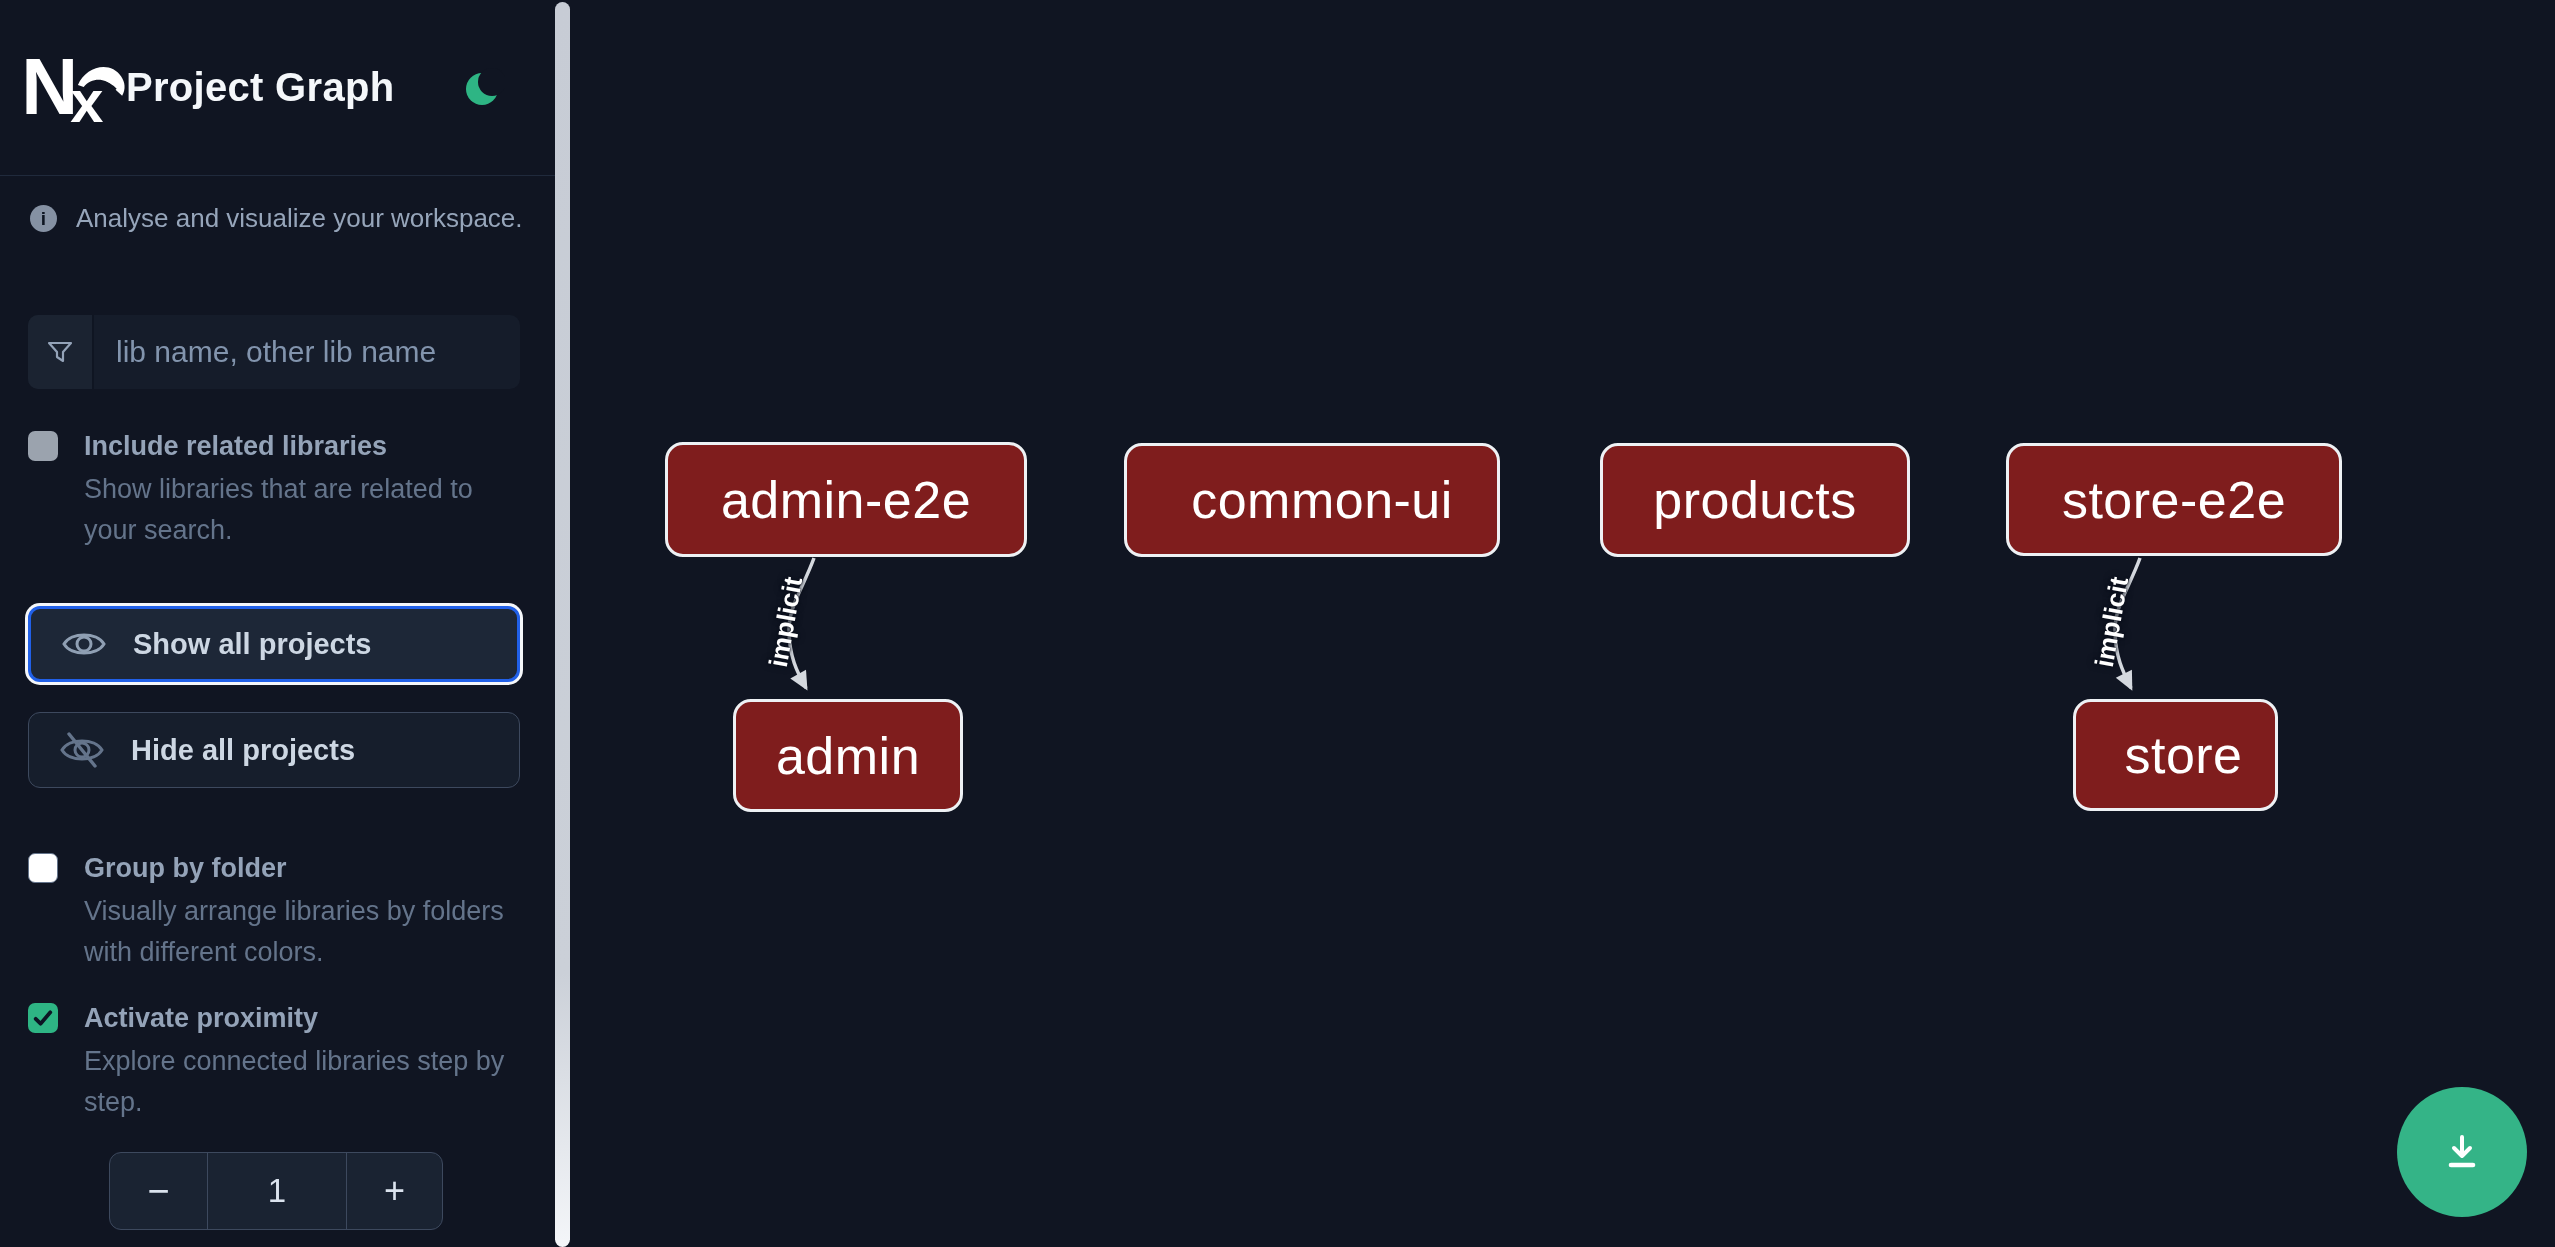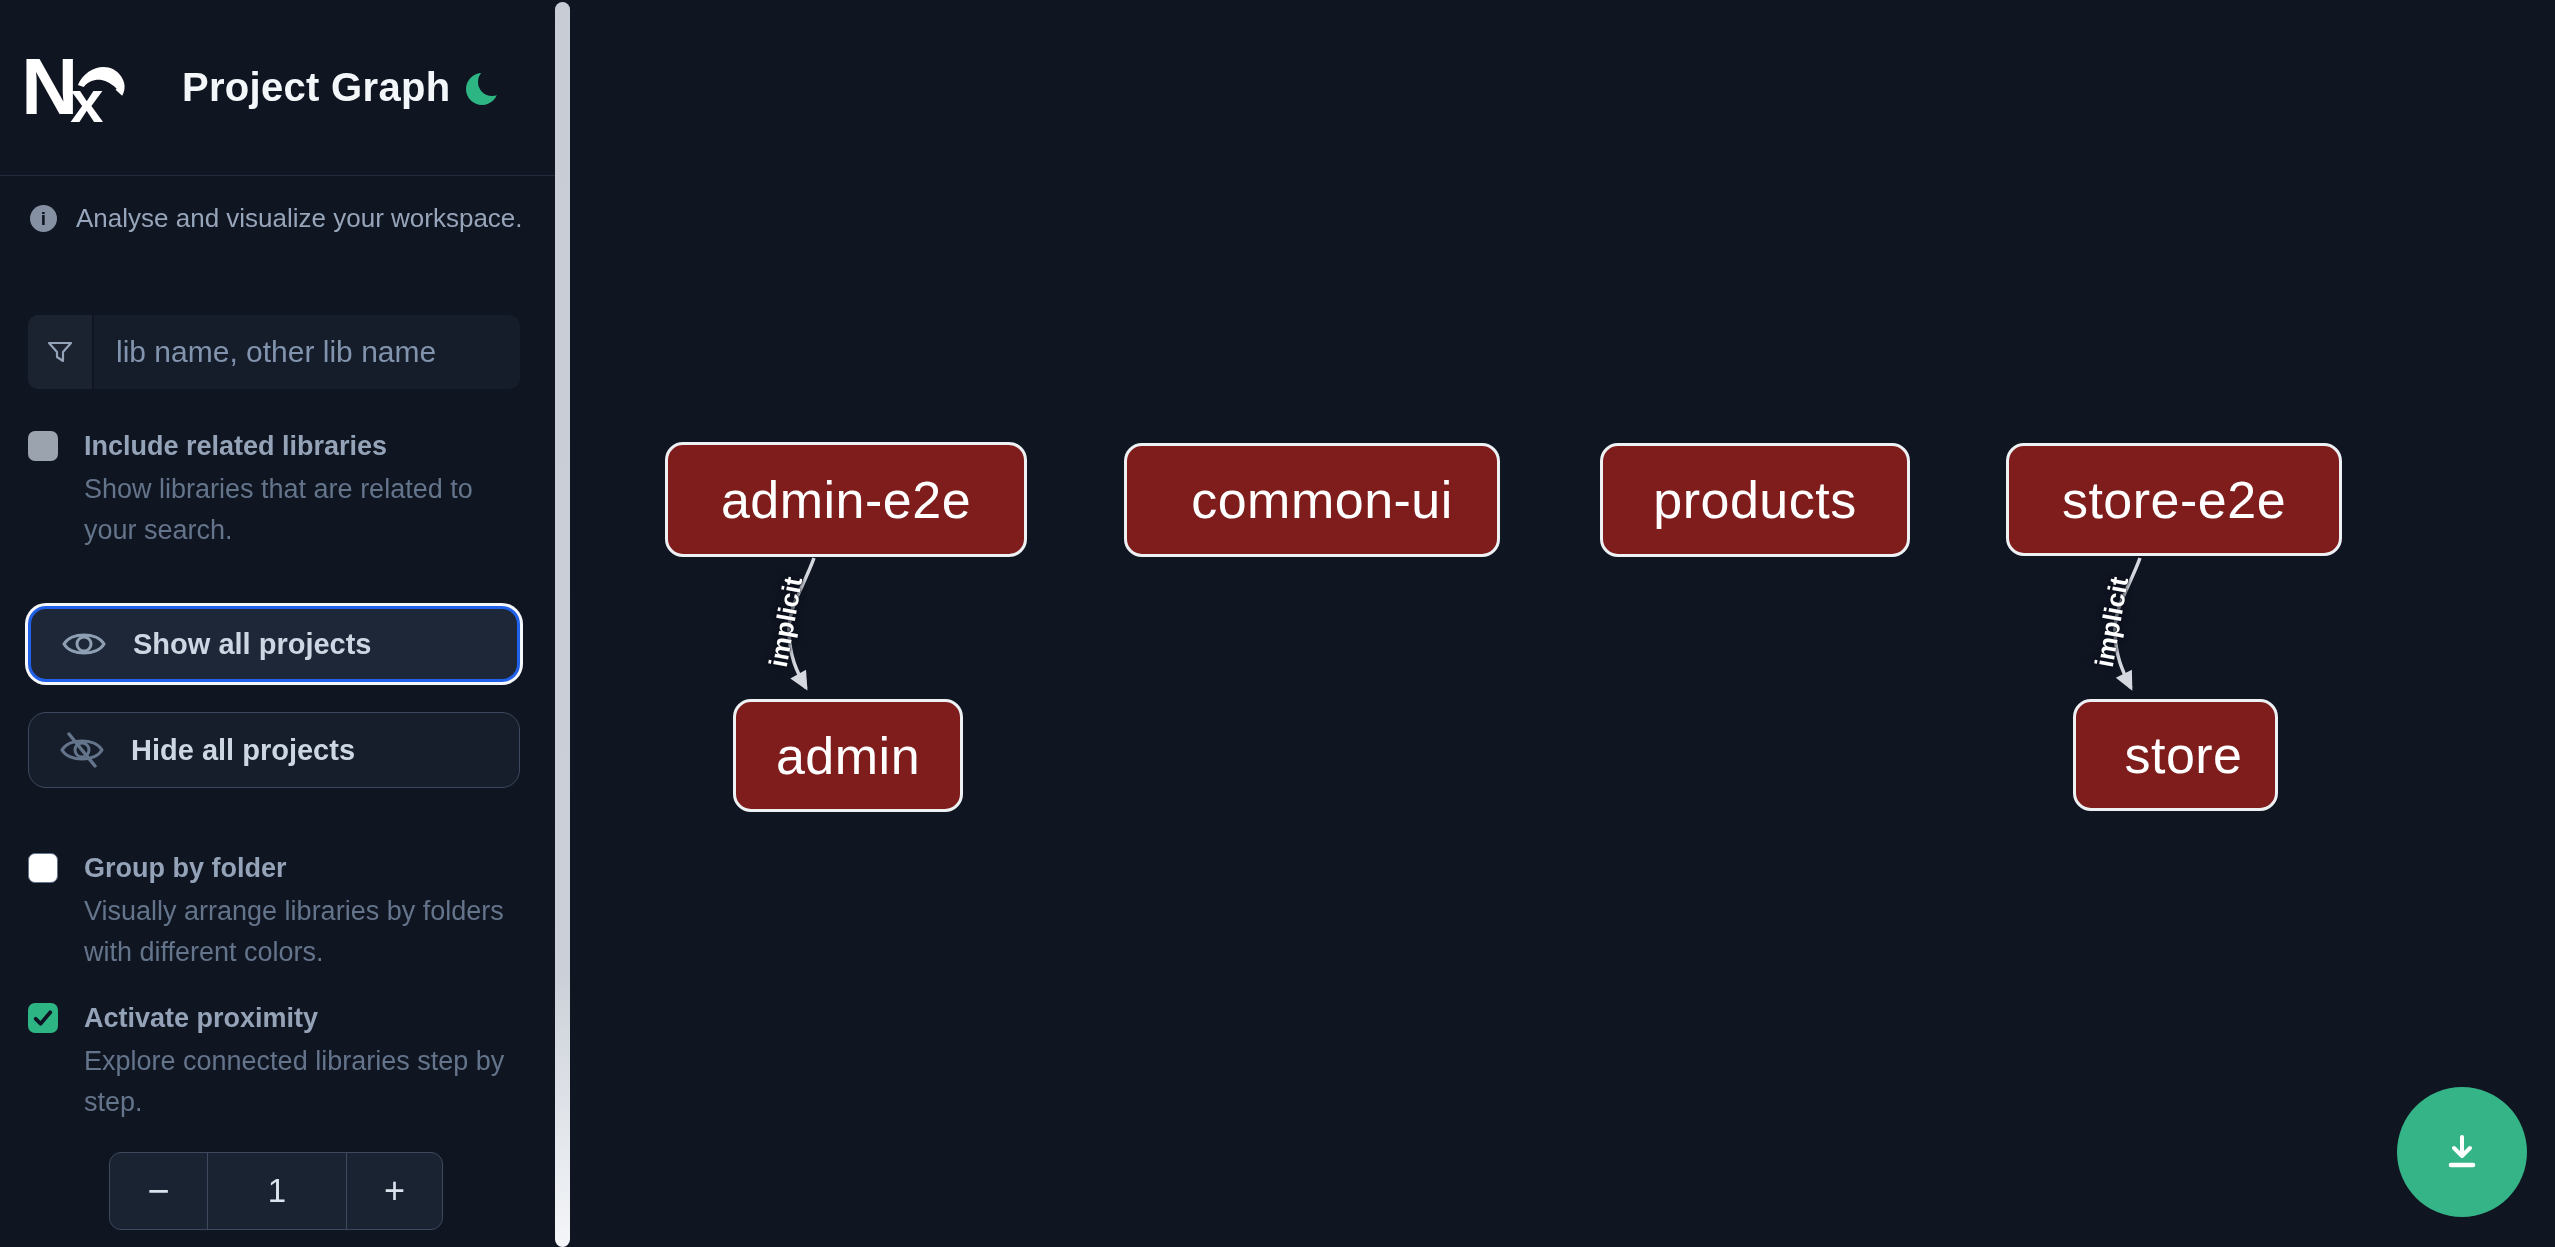--- a/index.html
+++ b/index.html
@@ -5,21 +5,21 @@
   html,body{margin:0;padding:0;overflow:hidden;background:#0d111b;}
   #app{position:relative;width:2555px;height:1247px;background:#101522;font-family:"Liberation Sans",sans-serif;overflow:hidden;}
 
   
   .sidebar{position:absolute;left:0;top:0;width:557px;height:1247px;background:#101522;z-index:2;}
   .side-scrollbar{position:absolute;left:555px;top:2px;width:15px;height:1245px;border-radius:8px;
     background:linear-gradient(to bottom,#c7ccd5 0%,#cbd0d8 78%,#f4f6f9 100%);z-index:6;}
   .header{position:absolute;left:0;top:0;width:557px;height:176px;border-bottom:1px solid #202a3c;
     display:flex;align-items:center;padding-left:26px;box-sizing:border-box;}
   .logo{width:100px;height:76px;flex:none;}
-  .title{margin-left:56px;font-size:40px;font-weight:600;color:#f4f7fa;letter-spacing:.3px;white-space:nowrap;}
+  .title{font-size:40px;font-weight:600;color:#f4f7fa;letter-spacing:.3px;white-space:nowrap;}
   .theme-btn{margin-left:auto;margin-right:52px;width:42px;height:42px;cursor:pointer;flex:none;}
 
   .info-row{position:absolute;left:30px;top:203px;display:flex;align-items:center;gap:19px;}
   .info-icon{width:27px;height:27px;border-radius:50%;background:#8591a3;color:#0e1522;font-weight:800;
     font-size:19px;display:flex;align-items:center;justify-content:center;flex:none;}
   .info-text{font-size:26px;color:#96a5ba;}
 
   .search{position:absolute;left:28px;top:315px;width:492px;height:74px;border-radius:10px;background:#151c2a;
     display:flex;overflow:hidden;}
   .search-iconbox{width:64px;background:#1b2331;border-right:2px solid #0f1522;display:flex;align-items:center;justify-content:center;flex:none;}
@@ -29,21 +29,21 @@
 
   .check-row{position:absolute;left:28px;display:flex;align-items:flex-start;gap:26px;width:470px;}
   .checkbox{width:30px;height:30px;border-radius:7px;flex:none;margin-top:3px;box-sizing:border-box;cursor:pointer;}
   .cb-disabled{background:#9ba3ae;}
   .cb-unchecked{background:#ffffff;border:1px solid #64748b;}
   .cb-checked{background:#2eb584;display:flex;align-items:center;justify-content:center;}
   .check-text{display:flex;flex-direction:column;}
   .check-label{font-size:27px;font-weight:700;color:#94a3b8;line-height:36px;}
   .check-desc{font-size:27px;color:#64748b;line-height:41px;width:424px;margin-top:5px;}
 
-  .btn{position:absolute;left:28px;width:492px;height:76px;border-radius:18px;display:flex;align-items:center;
+  .btn{position:absolute;left:28px;width:492px;height:76px;border-radius:12px;display:flex;align-items:center;
     padding-left:30px;gap:26px;box-sizing:border-box;font-size:29px;font-weight:600;color:#cdd7e3;cursor:pointer;}
   .btn-show{top:606px;background:#1d2737;border:3px solid #2160e8;box-shadow:0 0 0 3px #f5f7fa;}
   .btn-hide{top:712px;background:#161e2c;border:1px solid #3d495e;}
   .btn .bicon{width:46px;height:34px;flex:none;display:flex;align-items:center;justify-content:center;}
 
   .row-include{top:428px;}
   .row-group{top:850px;}
   .row-prox{top:1000px;}
 
   .stepper{position:absolute;left:109px;top:1152px;width:334px;height:78px;border:1px solid #3d495e;border-radius:12px;

